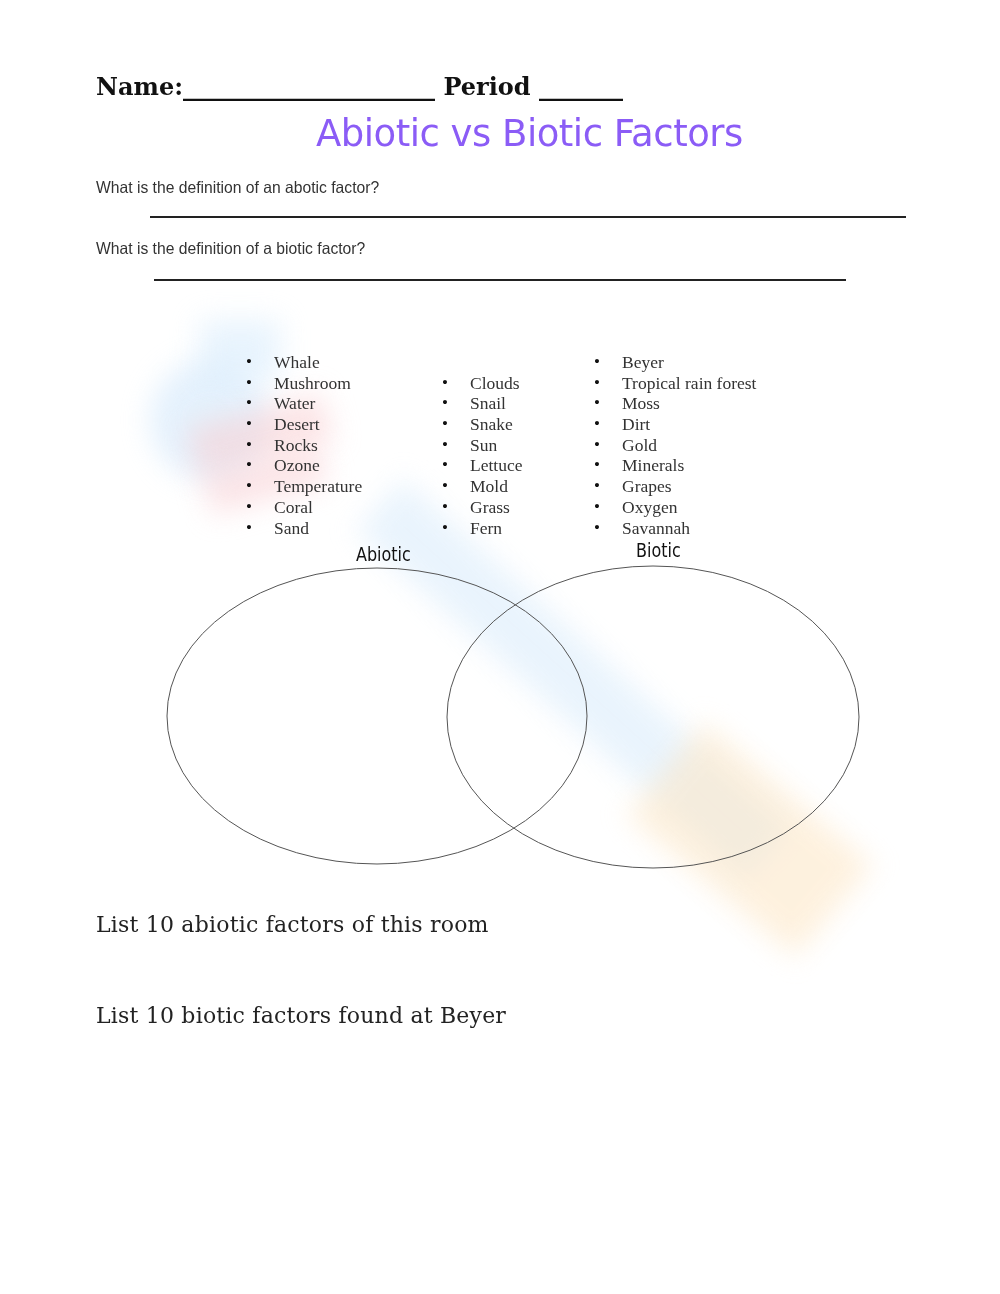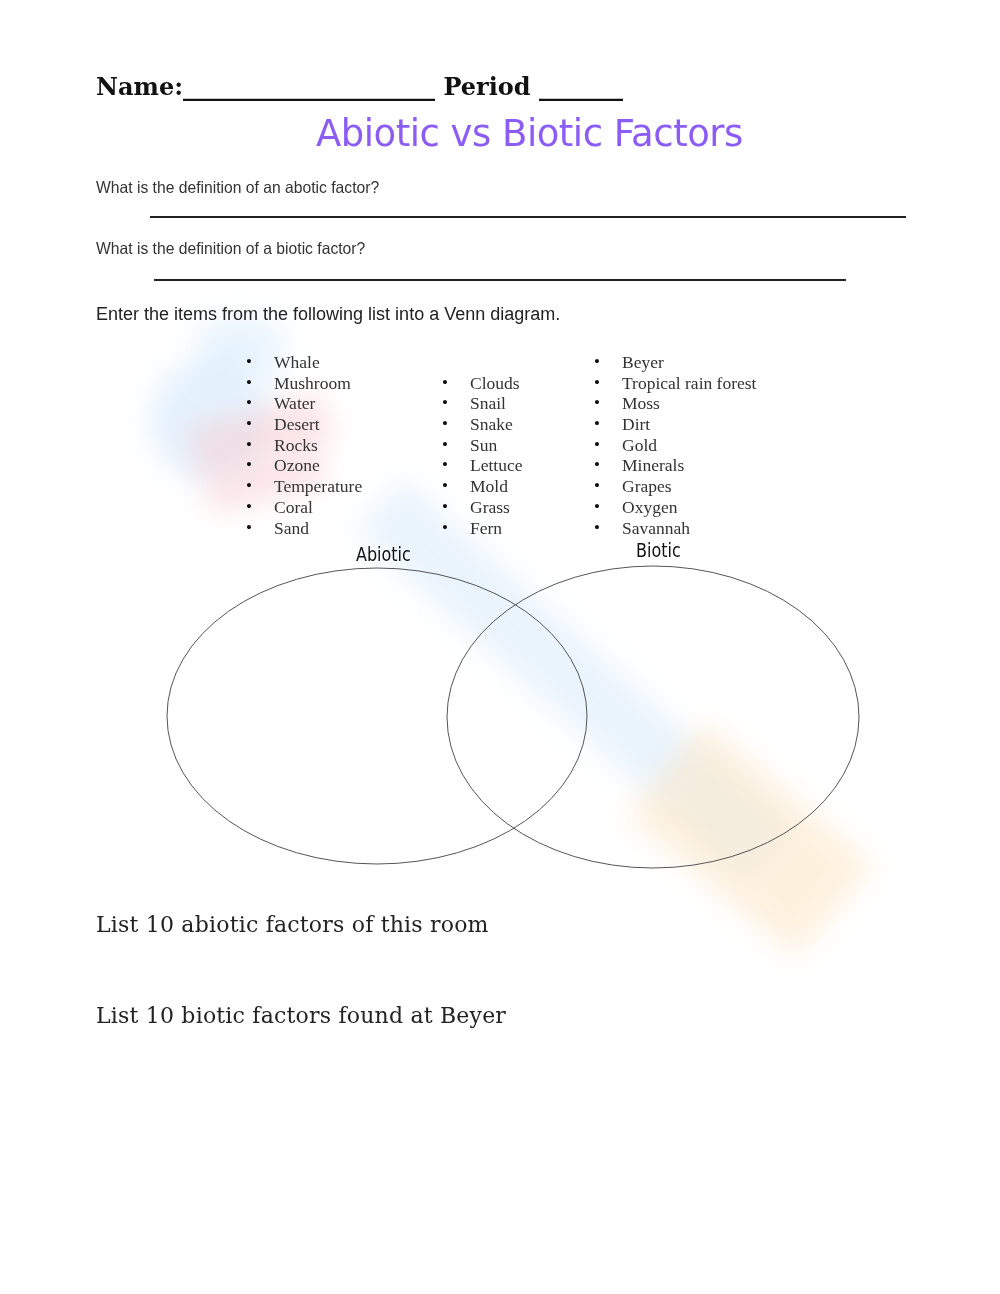--- a/index.html
+++ b/index.html
@@ -35,21 +35,20 @@
 
 <div class="abs title" style="left:316px;top:112px;">Abiotic vs Biotic Factors</div>
 
 <div class="abs q" style="left:96px;top:178px;">What is the definition of an abotic factor?</div>
 <div class="rule" style="left:150px;top:216px;width:756px;"></div>
 
 <div class="abs q" style="left:96px;top:239px;">What is the definition of a biotic factor?</div>
 <div class="rule" style="left:154px;top:279px;width:692px;"></div>
 
 <div class="abs instr" style="left:96px;top:303px;">
-  <div>Enter the items from the following list into a Venn diagram.</div>
 </div>
 
 <ul class="list" style="left:246px;top:352px;">
   <li>Whale</li>
   <li>Mushroom</li>
   <li>Water</li>
   <li>Desert</li>
   <li>Rocks</li>
   <li>Ozone</li>
   <li>Temperature</li>

